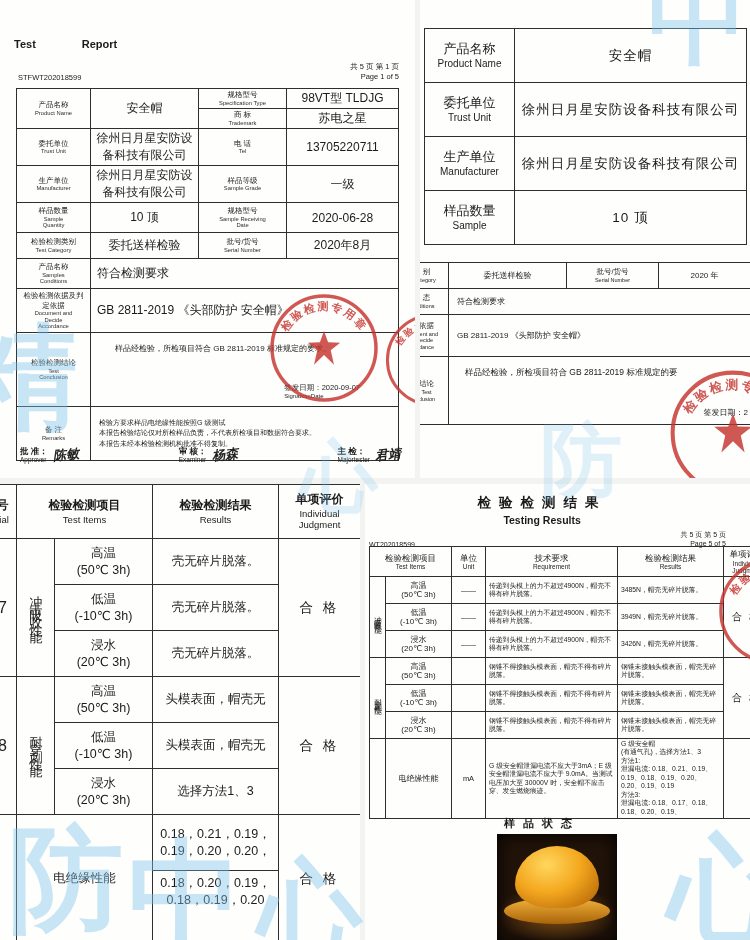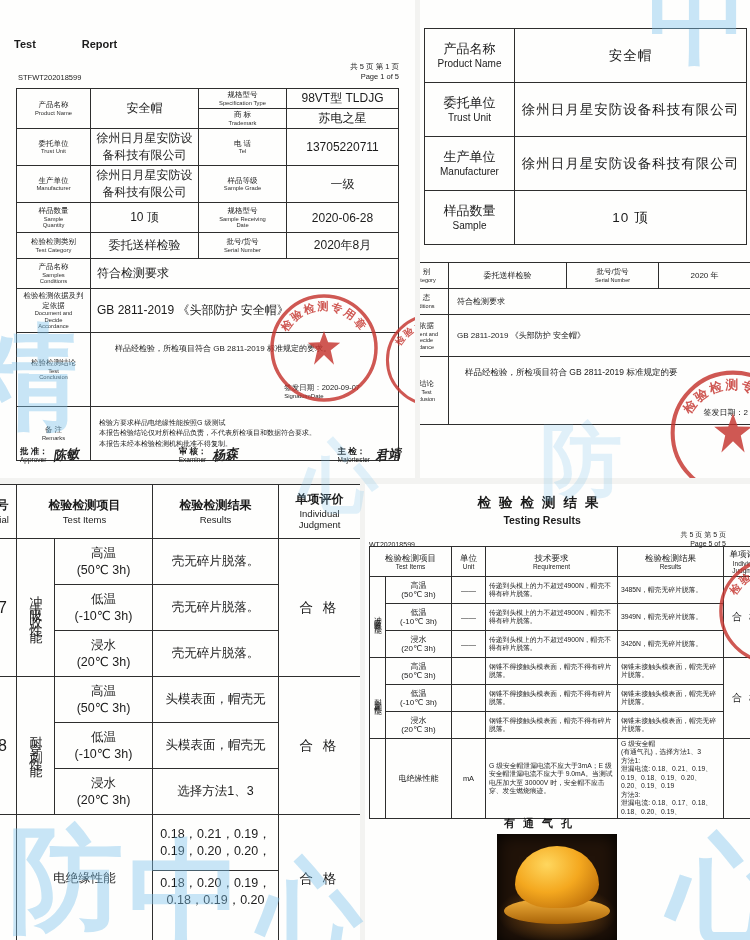--- a/index.html
+++ b/index.html
@@ -521,21 +521,21 @@
 (有通气孔)，选择方法1、3
 方法1:
 泄漏电流: 0.18、0.21、0.19、0.19、0.18、0.19、0.20、0.20、0.19、0.19
 方法3:
 泄漏电流: 0.18、0.17、0.18、0.18、0.20、0.19、</td>
       <td class="judg"></td>
     </tr>
   </tbody>
     </table>
 
-  <div class="pic-title">有通气孔</div>
+  <div class="pic-title">样品状态</div>
   <div class="photo">
     <div class="helmet-glow"></div>
     <div class="helmet-brim"></div>
     <div class="helmet-dome"></div>
   </div>
 
   <svg class="stamp" style="left:352px;top:72px" width="110" height="110" viewBox="0 0 112 112">
     <path id="arcD" d="M 14 60 A 42 42 0 0 1 98 60" fill="none"></path>
     <circle class="st-ring" cx="56" cy="56" r="52"></circle>
     <polygon class="st-star" points="56,39 60.1,50.3 72.2,50.7 62.7,58.2 66,72.8 56,63 46,72.8 49.3,58.2 39.8,50.7 51.9,50.3"></polygon>

